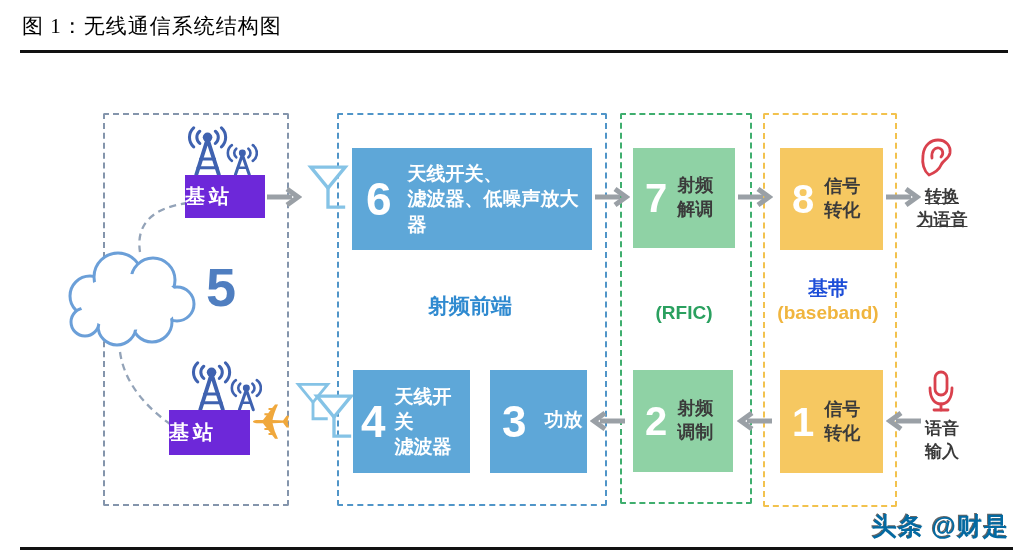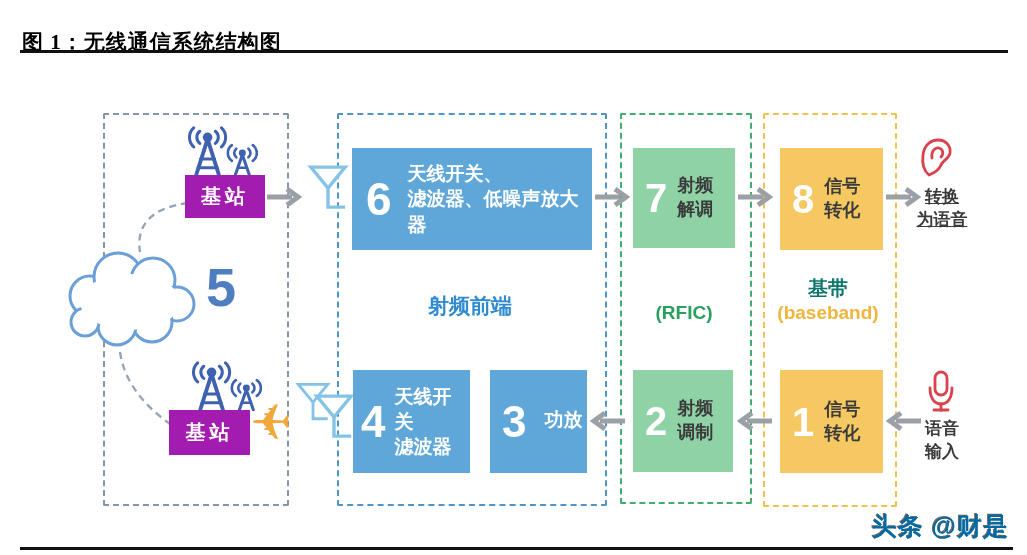--- a/index.html
+++ b/index.html
@@ -1,19 +1,19 @@
 <!DOCTYPE html>
 <html><head>
 <meta charset="utf-8">
 <style>
   html,body{margin:0;padding:0;background:#fff;}
   .page{position:relative;width:1027px;height:555px;background:#fff;overflow:hidden;
         font-family:"Liberation Sans","DejaVu Sans",sans-serif;}
-  .title{position:absolute;left:22px;top:28px;font-family:"Liberation Serif","DejaVu Serif",serif;
-         font-weight:bold;font-size:21px;color:#000;letter-spacing:1px;}
+  .title{position:absolute;left:22px;top:12px;font-family:"Liberation Serif","DejaVu Serif",serif;
+         font-weight:normal;font-size:21px;color:#000;letter-spacing:1px;}
   .rule{position:absolute;background:#111;height:3px;}
   .rule-top{left:20px;top:50px;width:988px;}
   .rule-bottom{left:20px;top:547px;width:993px;}
   .watermark{position:absolute;right:18px;top:510px;font-size:25px;font-weight:bold;color:#0369a1;
              text-shadow:1px 1px 0 #ffffff,-1px -1px 0 #666;letter-spacing:1px;}
   .dash-box{position:absolute;border:2px dashed;border-radius:2px;background:transparent;}
   .box-network{left:103px;top:113px;width:182px;height:389px;border-color:#8495ac;}
   .box-rff{left:337px;top:113px;width:266px;height:389px;border-color:#5095c8;}
   .box-rfic{left:620px;top:113px;width:128px;height:387px;border-color:#3fae6e;}
   .box-bb{left:763px;top:113px;width:130px;height:390px;border-color:#f2c24e;}
@@ -32,29 +32,29 @@
   .b4 .btxt{font-size:19px;margin-left:9px;}
   .b3{left:490px;top:370px;width:97px;height:103px;}
   .b3 .num{font-size:44px;margin-left:12px;}
   .b3 .btxt{font-size:19px;margin-left:18px;font-family:Liberation Mono, monospace;}
   .b7{left:633px;top:148px;width:102px;height:100px;}
   .b2{left:633px;top:370px;width:100px;height:102px;}
   .b8{left:780px;top:148px;width:103px;height:102px;}
   .b1{left:780px;top:370px;width:103px;height:103px;}
   .sm .num{font-size:40px;margin-left:12px;}
   .sm .btxt{font-size:18px;margin-left:10px;}
-  .station{position:absolute;background:#a21caf;color:#fff;font-weight:bold;font-size:20px;
-           display:flex;align-items:center;justify-content:center;letter-spacing:4px;}
+  .station{position:absolute;background:#6d28d9;color:#fff;font-weight:bold;font-size:20px;
+           display:flex;align-items:center;justify-content:flex-start;letter-spacing:4px;}
   .st-top{left:185px;top:175px;width:80px;height:43px;}
   .st-bottom{left:169px;top:410px;width:81px;height:45px;}
   .sec-label{position:absolute;text-align:center;font-weight:bold;}
   .lbl-rff{left:337px;top:292px;width:266px;font-size:21px;color:#2f8ad0;}
   .lbl-rfic1{left:620px;top:276px;width:128px;font-size:20px;color:#2aa05f;}
   .lbl-rfic2{left:620px;top:302px;width:128px;font-size:19px;color:#2aa05f;}
-  .lbl-bb1{left:763px;top:275px;width:130px;font-size:20px;color:#0f766e;}
+  .lbl-bb1{left:763px;top:275px;width:130px;font-size:20px;color:#1d4ed8;}
   .lbl-bb2{left:763px;top:302px;width:130px;font-size:19px;color:#f0b53e;}
   .cloud-label{position:absolute;left:76px;top:288px;width:110px;text-align:center;
                font-size:19px;font-weight:600;color:#2b2b2b;}
   .big5{position:absolute;left:206px;top:260px;font-size:54px;font-weight:bold;color:#4f7ec0;line-height:1;}
   .side-text{position:absolute;width:80px;text-align:center;font-size:17px;color:#3a3a3a;
              line-height:1.35;font-weight:600;}
   .out-text{left:902px;top:186px;text-decoration:underline;}
   .in-text{left:902px;top:418px;}
   .plane{position:absolute;left:250px;top:398px;font-size:50px;color:#f0a83c;
          transform:scaleX(-1);line-height:1;font-family:"DejaVu Sans",sans-serif;}

